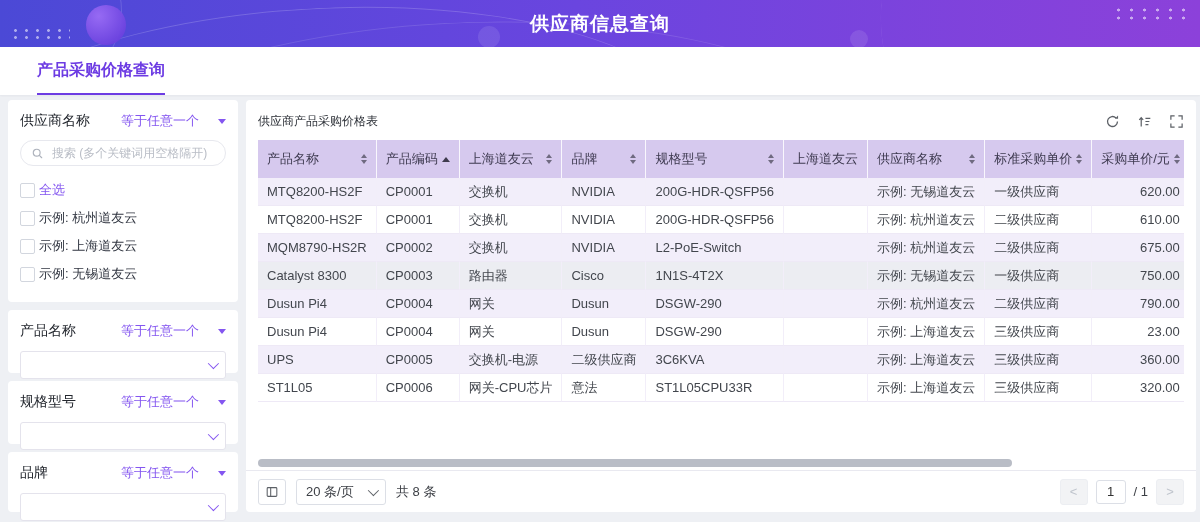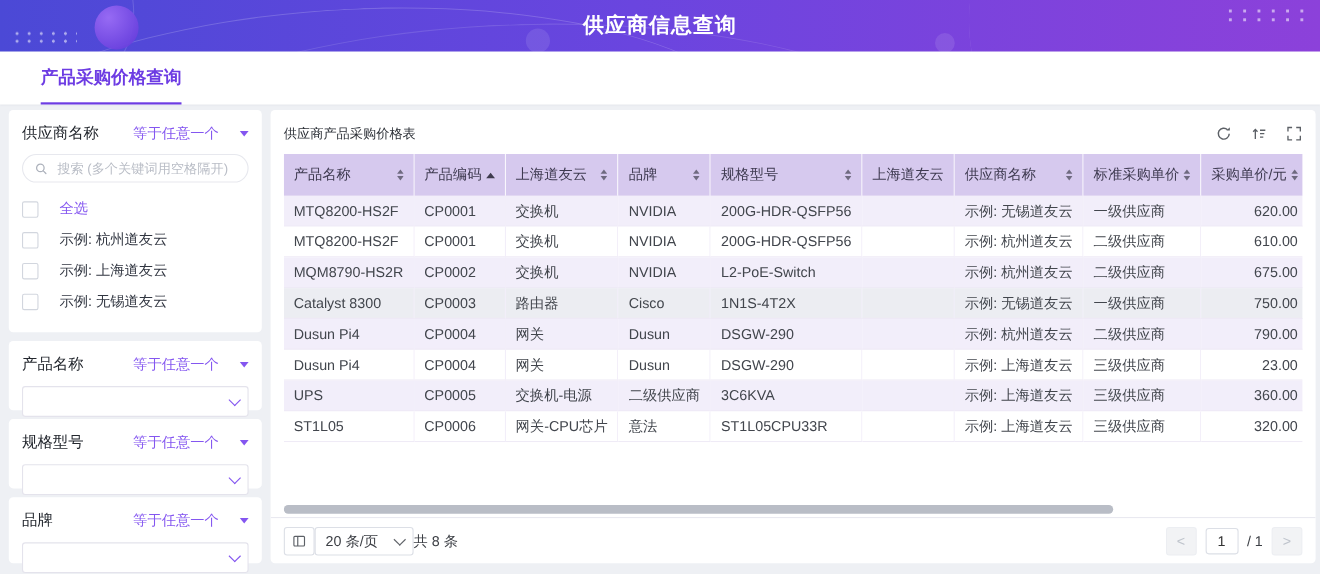--- a/index.html
+++ b/index.html
@@ -44,21 +44,21 @@
   .filter-head{display:flex;justify-content:space-between;align-items:center;height:22px;}
   .filter-label{font-size:14px;color:#23272e;}
   .filter-op{font-size:13px;color:var(--accent2);display:flex;align-items:center;gap:19px;cursor:pointer;}
   .caret-down{width:0;height:0;border-left:4px solid transparent;border-right:4px solid transparent;
     border-top:5px solid var(--accent2);}
   .searchbox{margin-top:8px;height:24px;border:1px solid #e7e8ee;border-radius:13px;display:flex;
     align-items:center;padding:0 10px;gap:6px;background:#fff;justify-content:space-between;}
   .searchbox input{border:none;outline:none;flex:1;font-size:12px;color:#333;background:transparent;min-width:0;}
   .searchbox input::placeholder{color:#b9bdc6;}
   .opt-list{list-style:none;margin:10px 0 0;padding:0;}
-  .opt{display:flex;align-items:center;gap:19px;height:28px;font-size:13px;color:#303540;cursor:pointer;}
+  .opt{display:flex;align-items:center;gap:4px;height:28px;font-size:13px;color:#303540;cursor:pointer;}
   .opt .cbx{width:13px;height:13px;border:1px solid #d2d6de;border-radius:2px;background:#fff;flex:none;}
   .opt.accent .opt-label{color:var(--accent2);}
   .select-box{margin-top:9px;height:26px;border:1px solid #e4e3ec;border-radius:3px;display:flex;
     align-items:center;justify-content:flex-end;padding:0 9px;cursor:pointer;background:#fff;}
   .chev{width:7px;height:7px;border-right:1.5px solid var(--accent2);border-bottom:1.5px solid var(--accent2);
     transform:rotate(45deg) translateY(-2px);}
   
   .main-card{position:absolute;left:246px;top:100px;width:950px;height:412px;display:flex;flex-direction:column;overflow:hidden;}
   .table-head-row{height:30px;padding:6px 12px 0;display:flex;justify-content:space-between;align-items:center;}
   .table-title{font-size:12px;color:#2b2f36;}
@@ -77,21 +77,21 @@
   .tri.up.active{border-bottom:5px solid #3f3b4e;border-left-width:4px;border-right-width:4px;}
   td{height:28px;padding:0 9px;color:#42464d;border-bottom:1px solid #eee9f6;border-right:1px solid #f2eef9;
     white-space:nowrap;overflow:hidden;box-sizing:border-box;background:#fff;}
   tr.stripe td{background:var(--stripe);}
   tr.hovered td{background:var(--hover-row);}
   td.num{text-align:right;}
   .hscrollbar{position:absolute;left:0;bottom:3px;width:754px;height:8px;border-radius:4px;background:#b9bdc6;cursor:pointer;}
   
   .pagination{height:41px;border-top:1px solid #e9e9f0;padding:0 12px;display:flex;align-items:center;
     justify-content:space-between;flex:none;}
-  .pg-left{display:flex;align-items:center;}
+  .pg-left{display:flex;align-items:center;gap:10px;}
   .mini-btn{width:28px;height:26px;border:1px solid #dcdfe6;border-radius:3px;display:flex;align-items:center;
     justify-content:center;background:#fff;color:#5c6066;cursor:pointer;box-sizing:border-box;}
   .size-select{width:90px;height:26px;border:1px solid #dcdfe6;border-radius:3px;display:flex;align-items:center;
     justify-content:space-between;padding:0 9px;font-size:13px;color:#3c3f45;cursor:pointer;box-sizing:border-box;}
   .chev-dark{width:7px;height:7px;border-right:1.4px solid #5f6368;border-bottom:1.4px solid #5f6368;
     transform:rotate(45deg) translateY(-2px);}
   .total-text{font-size:13px;color:#3c3f45;}
   .pg-right{display:flex;align-items:center;gap:8px;}
   .nav-btn{width:28px;height:26px;background:#f2f3f5;border:1px solid #eceef2;border-radius:3px;color:#bfc4cc;
     display:flex;align-items:center;justify-content:center;font-size:13px;box-sizing:border-box;cursor:not-allowed;}

